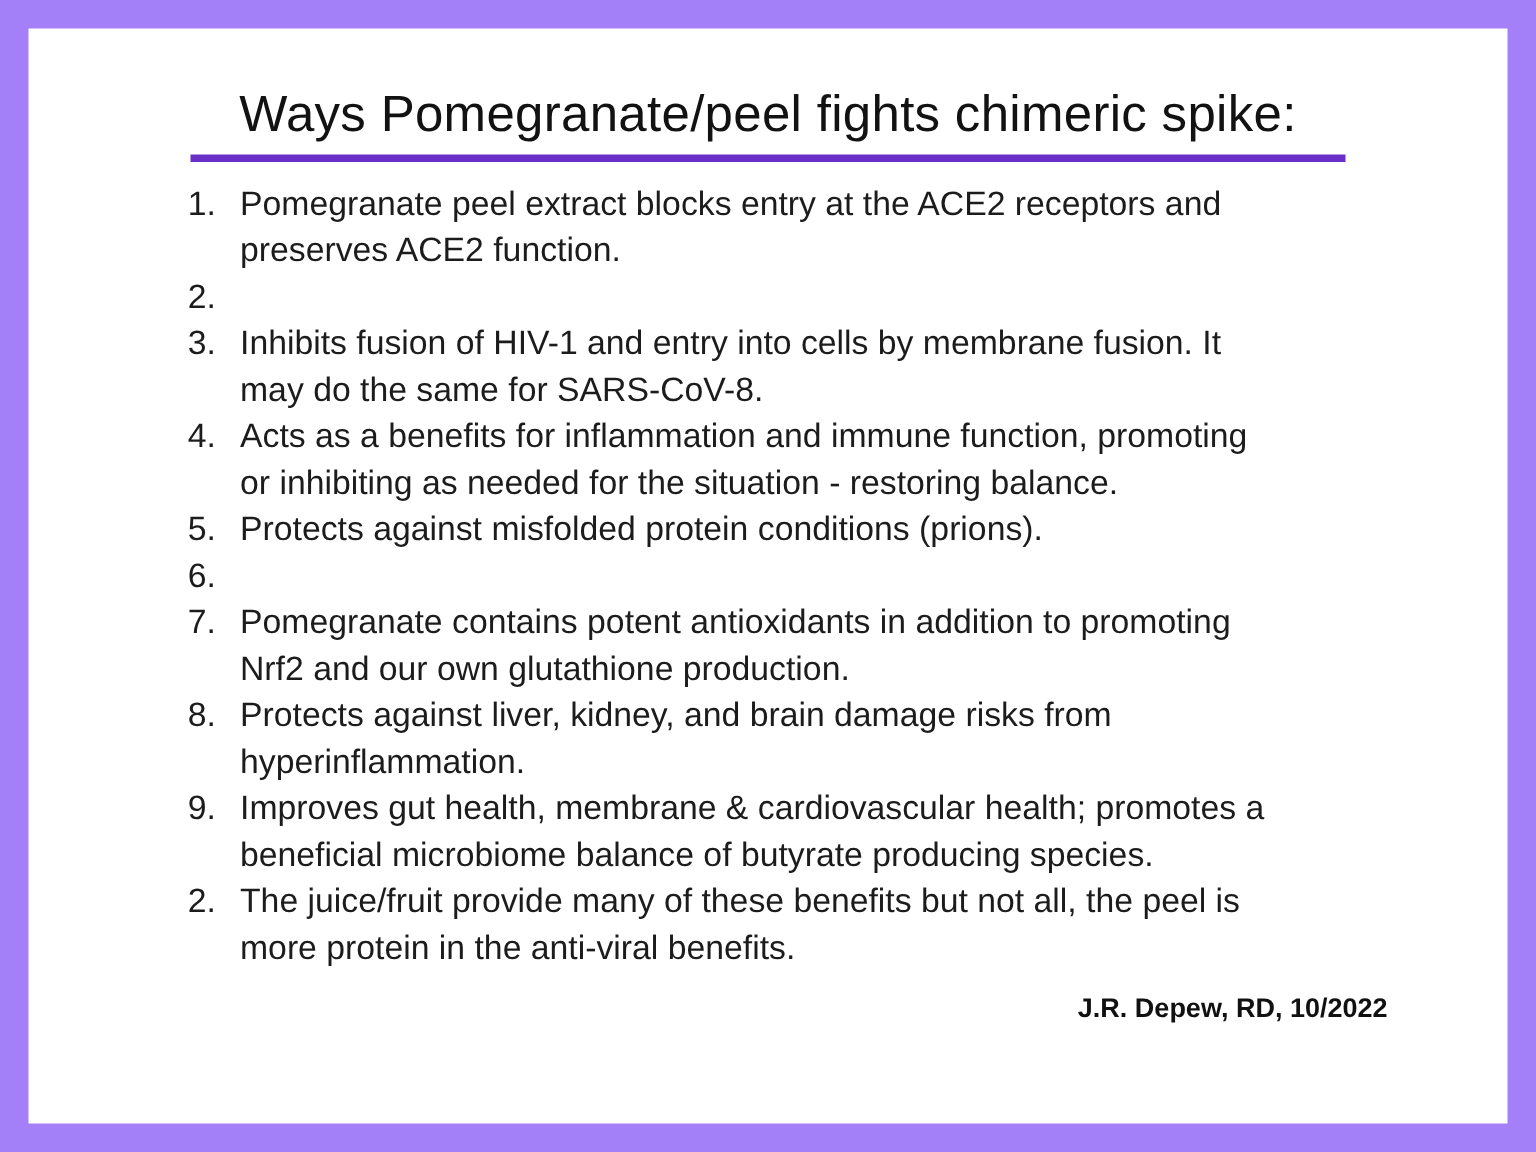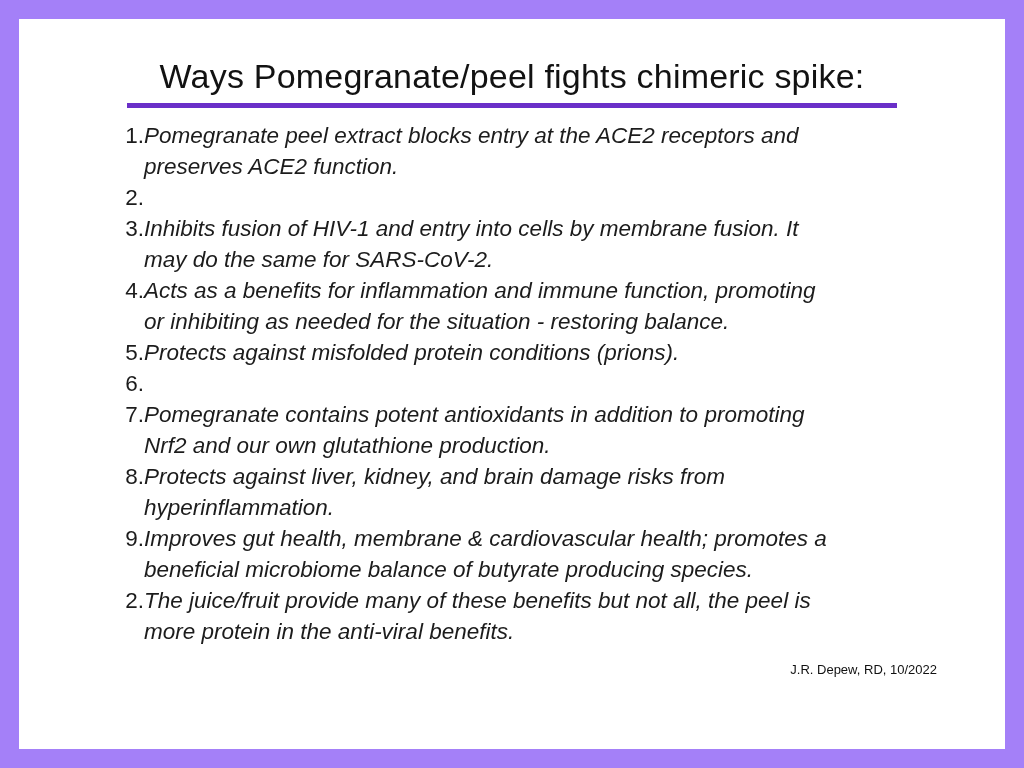--- a/index.html
+++ b/index.html
@@ -44,30 +44,30 @@
   .benefits-list li {
     display: flex;
     align-items: flex-start;
   }
   .num {
     flex: 0 0 40px;
     text-align: right;
     white-space: nowrap;
   }
   .txt {
-    margin-left: 0;
+    margin-left: 16px;
     white-space: pre-line; 
-    font-style: italic;
   }
   .attribution {
     position: absolute;
     top: 643px;
-    right: 68px;
-    font-size: 13px;
+    right: 80px;
+    font-size: 18px;
     color: #111111;
+    font-weight: bold;
   }
 </style>
 </head>
 <body>
 
 <div class="frame" style="background: rgb(164, 128, 248);">
   <div class="page" style="background: rgb(255, 255, 255);">
     <h1 class="title">Ways Pomegranate/peel fights chimeric spike:</h1>
     <div class="title-underline" style="background: rgb(106, 47, 200);"></div>
     <ol class="benefits-list" id="benefits-list" style="color: rgb(28, 28, 28);">
@@ -75,21 +75,21 @@
           <span class="num">1.</span>
           <span class="txt">Pomegranate peel extract blocks entry at the ACE2 receptors and
 preserves ACE2 function.</span>
         </li>
         <li>
           <span class="num">2.</span>
         </li>
         <li>
           <span class="num">3.</span>
           <span class="txt">Inhibits fusion of HIV-1 and entry into cells by membrane fusion. It
-may do the same for SARS-CoV-2.</span>
+may do the same for SARS-CoV-8.</span>
         </li>
         <li>
           <span class="num">4.</span>
           <span class="txt">Acts as a benefits for inflammation and immune function, promoting
 or inhibiting as needed for the situation - restoring balance.</span>
         </li>
         <li>
           <span class="num">5.</span>
           <span class="txt">Protects against misfolded protein conditions (prions).</span>
         </li>

